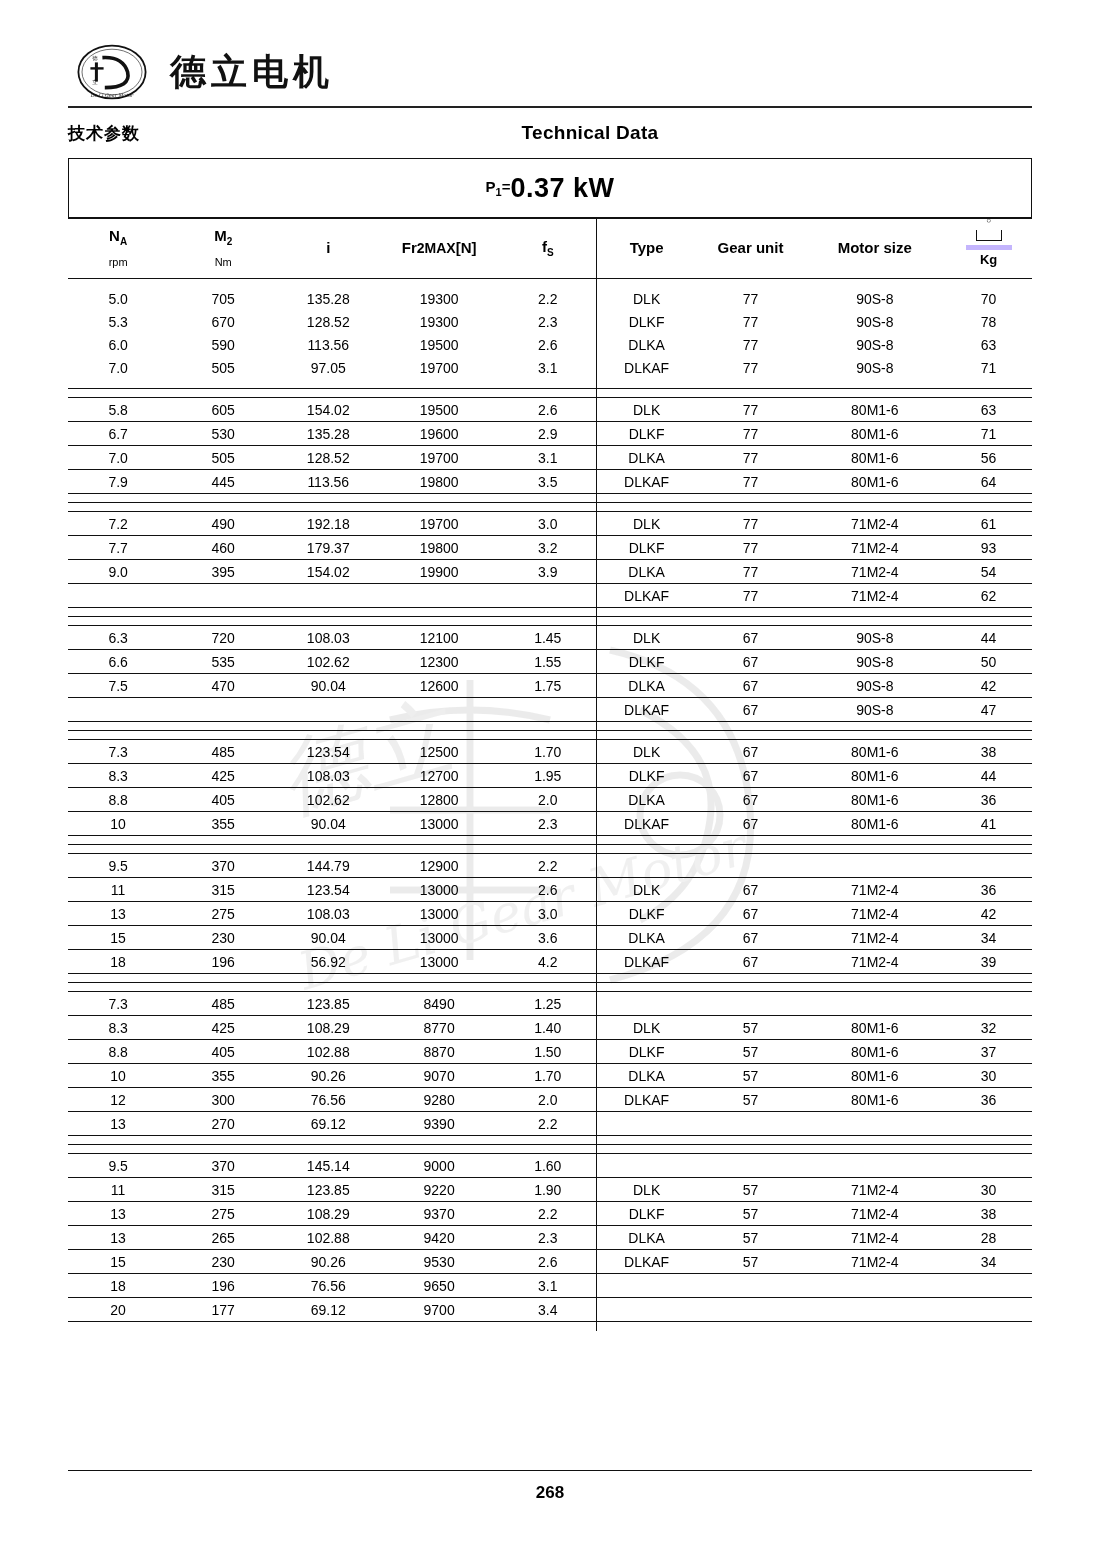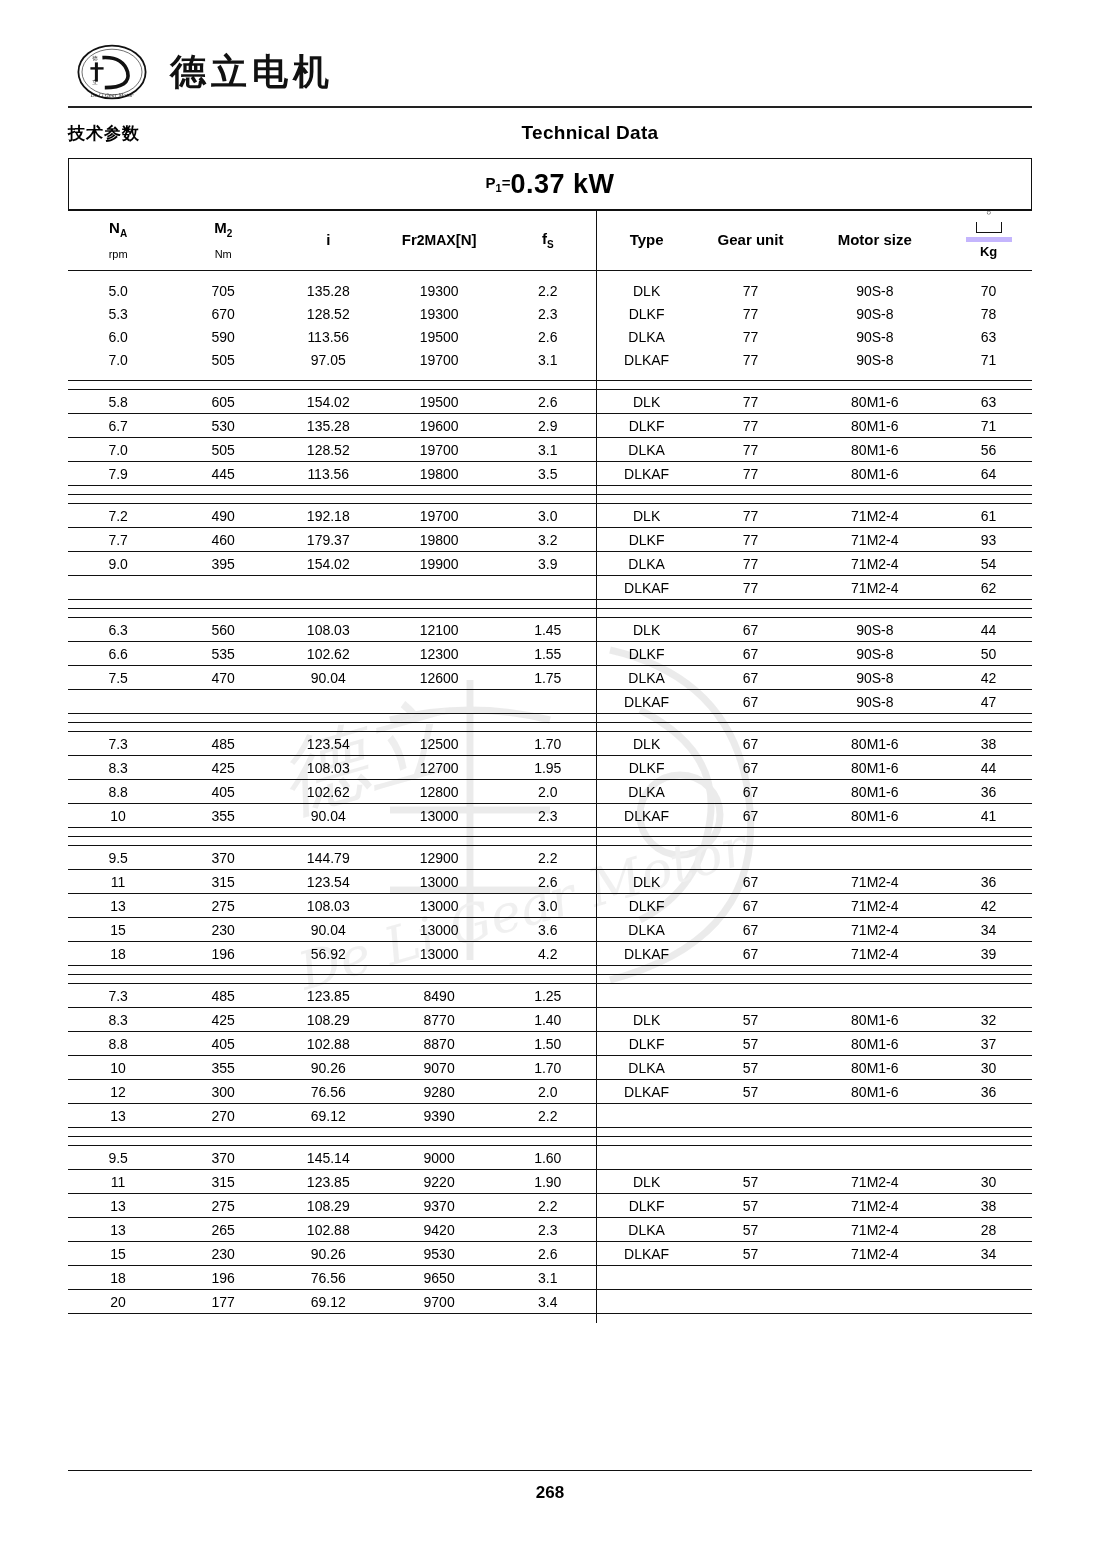--- a/index.html
+++ b/index.html
@@ -82,21 +82,21 @@
     text-align: center;
     font-size: 19px;
     font-weight: 700;
     letter-spacing: 0.3px;
     padding-right: 150px;
   }
 
   
   .power-banner {
     border: 1.5px solid #111;
-    height: 52px;
+    height: 60px;
     display: flex;
     align-items: center;
     justify-content: center;
     margin-top: 4px;
   }
   .power-banner .p1 {
     font-size: 15px;
     font-weight: 700;
   }
   .power-banner .p1 sub {
@@ -465,21 +465,21 @@
         </tr>
     </tbody>
 
     <tbody class="group topline">
       <tr class="spacer">
           <td colspan="5"></td>
           <td class="sep-left" colspan="4"></td>
         </tr>
       <tr>
         <td>6.3</td>
-        <td>560</td>
+        <td>720</td>
         <td>108.03</td>
         <td>12100</td>
         <td>1.45</td>
         <td class="sep-left">DLK</td>
         <td>67</td>
         <td>90S-8</td>
         <td>44</td>
       </tr>
       <tr>
         <td>6.6</td>

